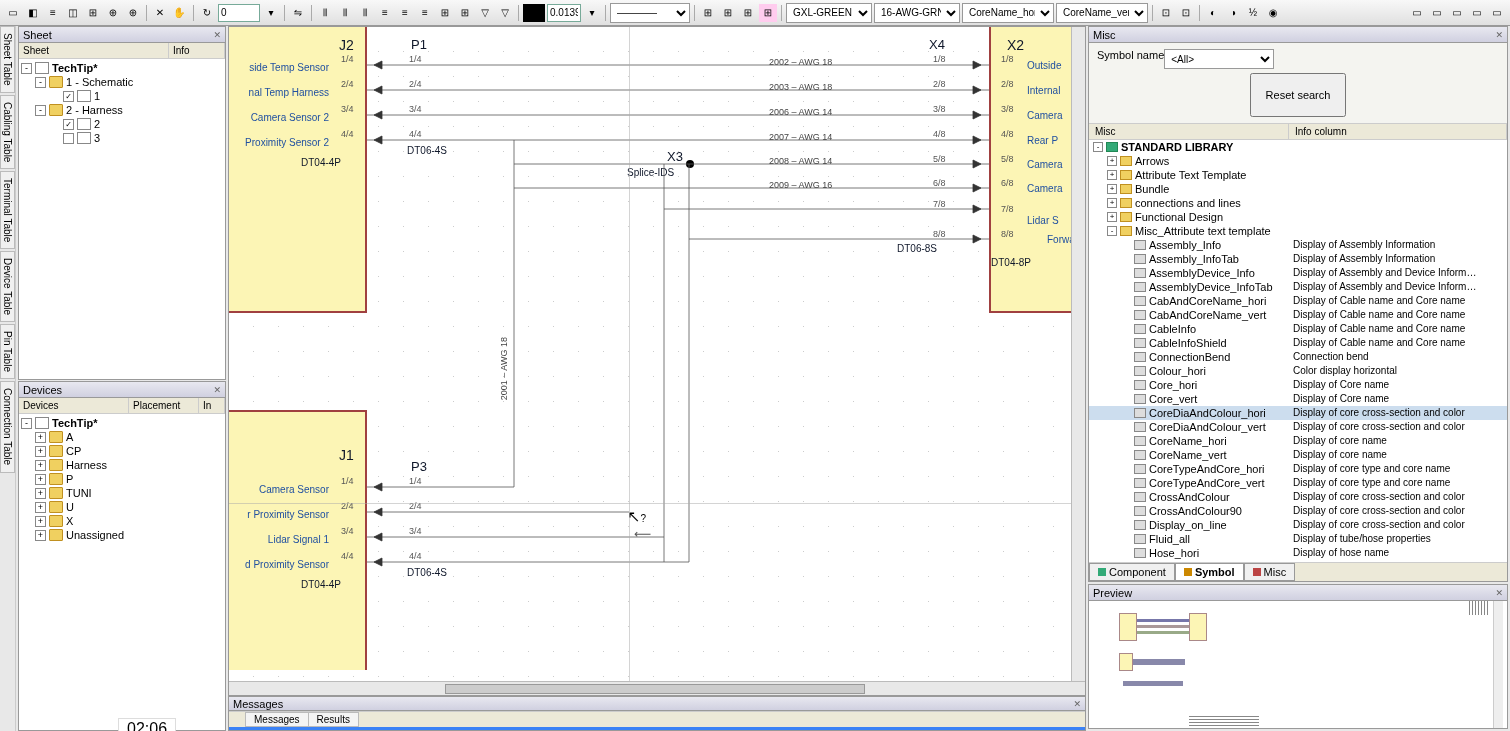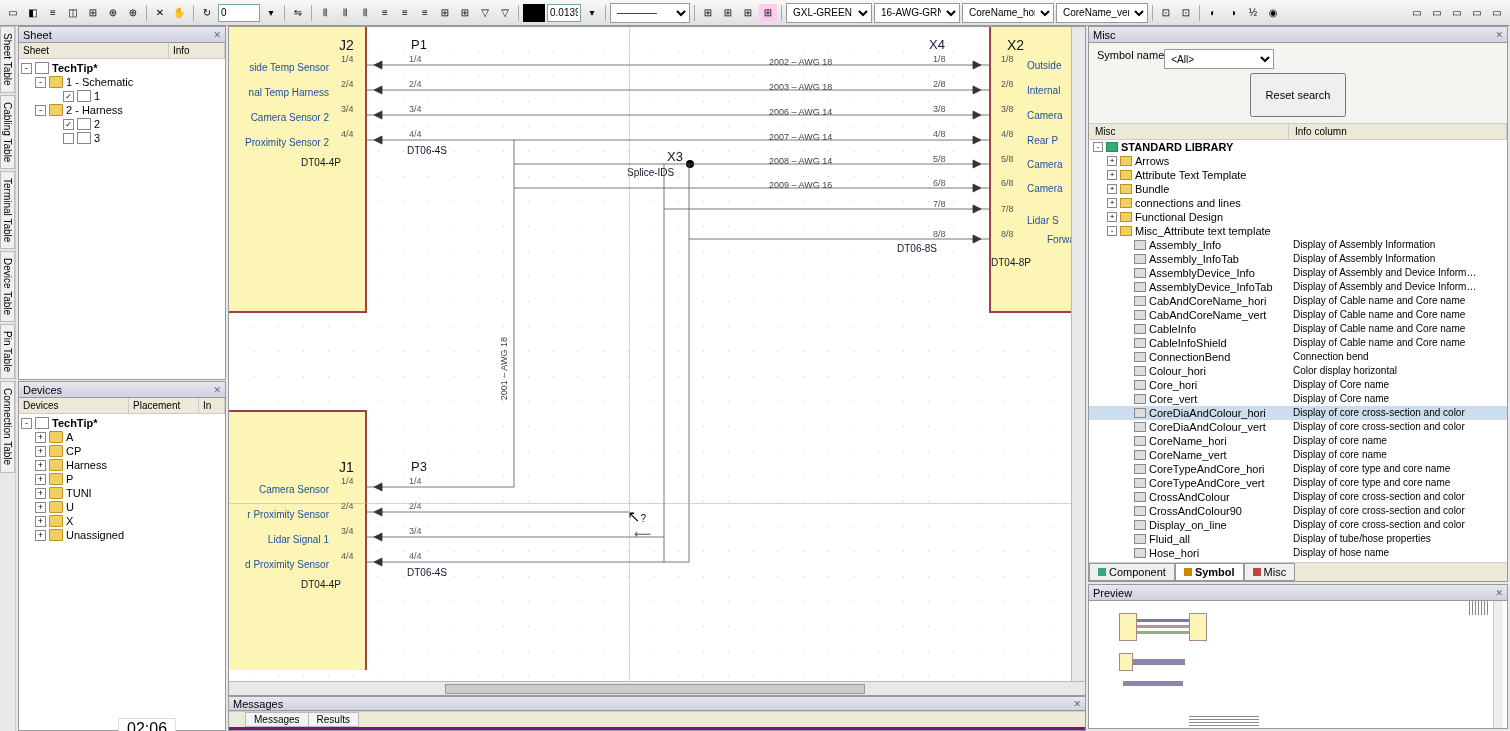--- a/index.html
+++ b/index.html
@@ -47,21 +47,21 @@
 .connector-block { position: absolute; background: #fcf5b5; border: 2px solid #a04040; }
 .conn-label { position: absolute; font-size: 10px; color: #0f172a; white-space: nowrap; }
 .pin-label { position: absolute; font-size: 9px; color: #555; }
 .wire-label { position: absolute; font-size: 9px; color: #444; white-space: nowrap; }
 .pin-text { position: absolute; font-size: 10px; color: #2050a0; text-align: right; white-space: nowrap; }
 .hscroll { position: absolute; bottom: 0; left: 0; right: 0; height: 14px; background: #e8e8e8; border-top: 1px solid #bbb; }
 .hscroll-thumb { position: absolute; height: 10px; top: 2px; background: #ccc; border: 1px solid #999; }
 .vscroll { position: absolute; right: 0; top: 0; bottom: 14px; width: 14px; background: #e8e8e8; border-left: 1px solid #bbb; }
 
 
-.messages-panel { position: absolute; left: 228px; top: 696px; width: 858px; height: 35px; background: #701a75; border: 1px solid #999; }
+.messages-panel { position: absolute; left: 228px; top: 696px; width: 858px; height: 35px; background: #3b82f6; border: 1px solid #999; }
 .msg-tabs { display: flex; background: #ece9d8; border-top: 1px solid #ccc; }
 .msg-tab { padding: 1px 8px; border: 1px solid #bbb; background: #f4f4f4; font-size: 10px; cursor: pointer; margin-right: -1px; }
 
 
 .misc-panel { position: absolute; left: 1088px; top: 26px; width: 420px; height: 556px; background: #fff; border: 1px solid #999; display: flex; flex-direction: column; }
 .misc-search { padding: 6px 8px; background: #f4f4f0; border-bottom: 1px solid #ccc; }
 .misc-search-row { display: flex; align-items: flex-start; margin-bottom: 4px; }
 .misc-list-header { display: flex; background: #ece9d8; border-bottom: 1px solid #ccc; }
 .misc-list-header span { padding: 2px 6px; font-size: 10px; border-right: 1px solid #ccc; }
 .misc-list { flex: 1; overflow: auto; }
@@ -368,21 +368,21 @@
 
     <div class="wire-label" style="left:540px;top:30px">2002 – AWG 18</div>
     <div class="wire-label" style="left:540px;top:55px">2003 – AWG 18</div>
     <div class="wire-label" style="left:540px;top:80px">2006 – AWG 14</div>
     <div class="wire-label" style="left:540px;top:105px">2007 – AWG 14</div>
     <div class="wire-label" style="left:540px;top:129px">2008 – AWG 14</div>
     <div class="wire-label" style="left:540px;top:153px">2009 – AWG 16</div>
     <div class="wire-label" style="left:270px;top:310px;writing-mode:vertical-rl;transform:rotate(180deg)">2001 – AWG 18</div>
 
     <div class="connector-block" style="left:0;top:383px;width:138px;height:260px;border-left:none;border-bottom:none"></div>
-    <div class="conn-label" style="left:110px;top:432px;font-size:14px">J1</div>
+    <div class="conn-label" style="left:110px;top:420px;font-size:14px">J1</div>
     <div class="pin-text" style="left:0;top:457px;width:100px">Camera Sensor</div>
     <div class="pin-text" style="left:0;top:482px;width:100px">r Proximity Sensor</div>
     <div class="pin-text" style="left:0;top:507px;width:100px">Lidar Signal 1</div>
     <div class="pin-text" style="left:0;top:532px;width:100px">d Proximity Sensor</div>
     <div class="conn-label" style="left:72px;top:552px">DT04-4P</div>
 
     <div class="pin-label" style="left:112px;top:449px">1/4</div>
     <div class="pin-label" style="left:112px;top:474px">2/4</div>
     <div class="pin-label" style="left:112px;top:499px">3/4</div>
     <div class="pin-label" style="left:112px;top:524px">4/4</div>

